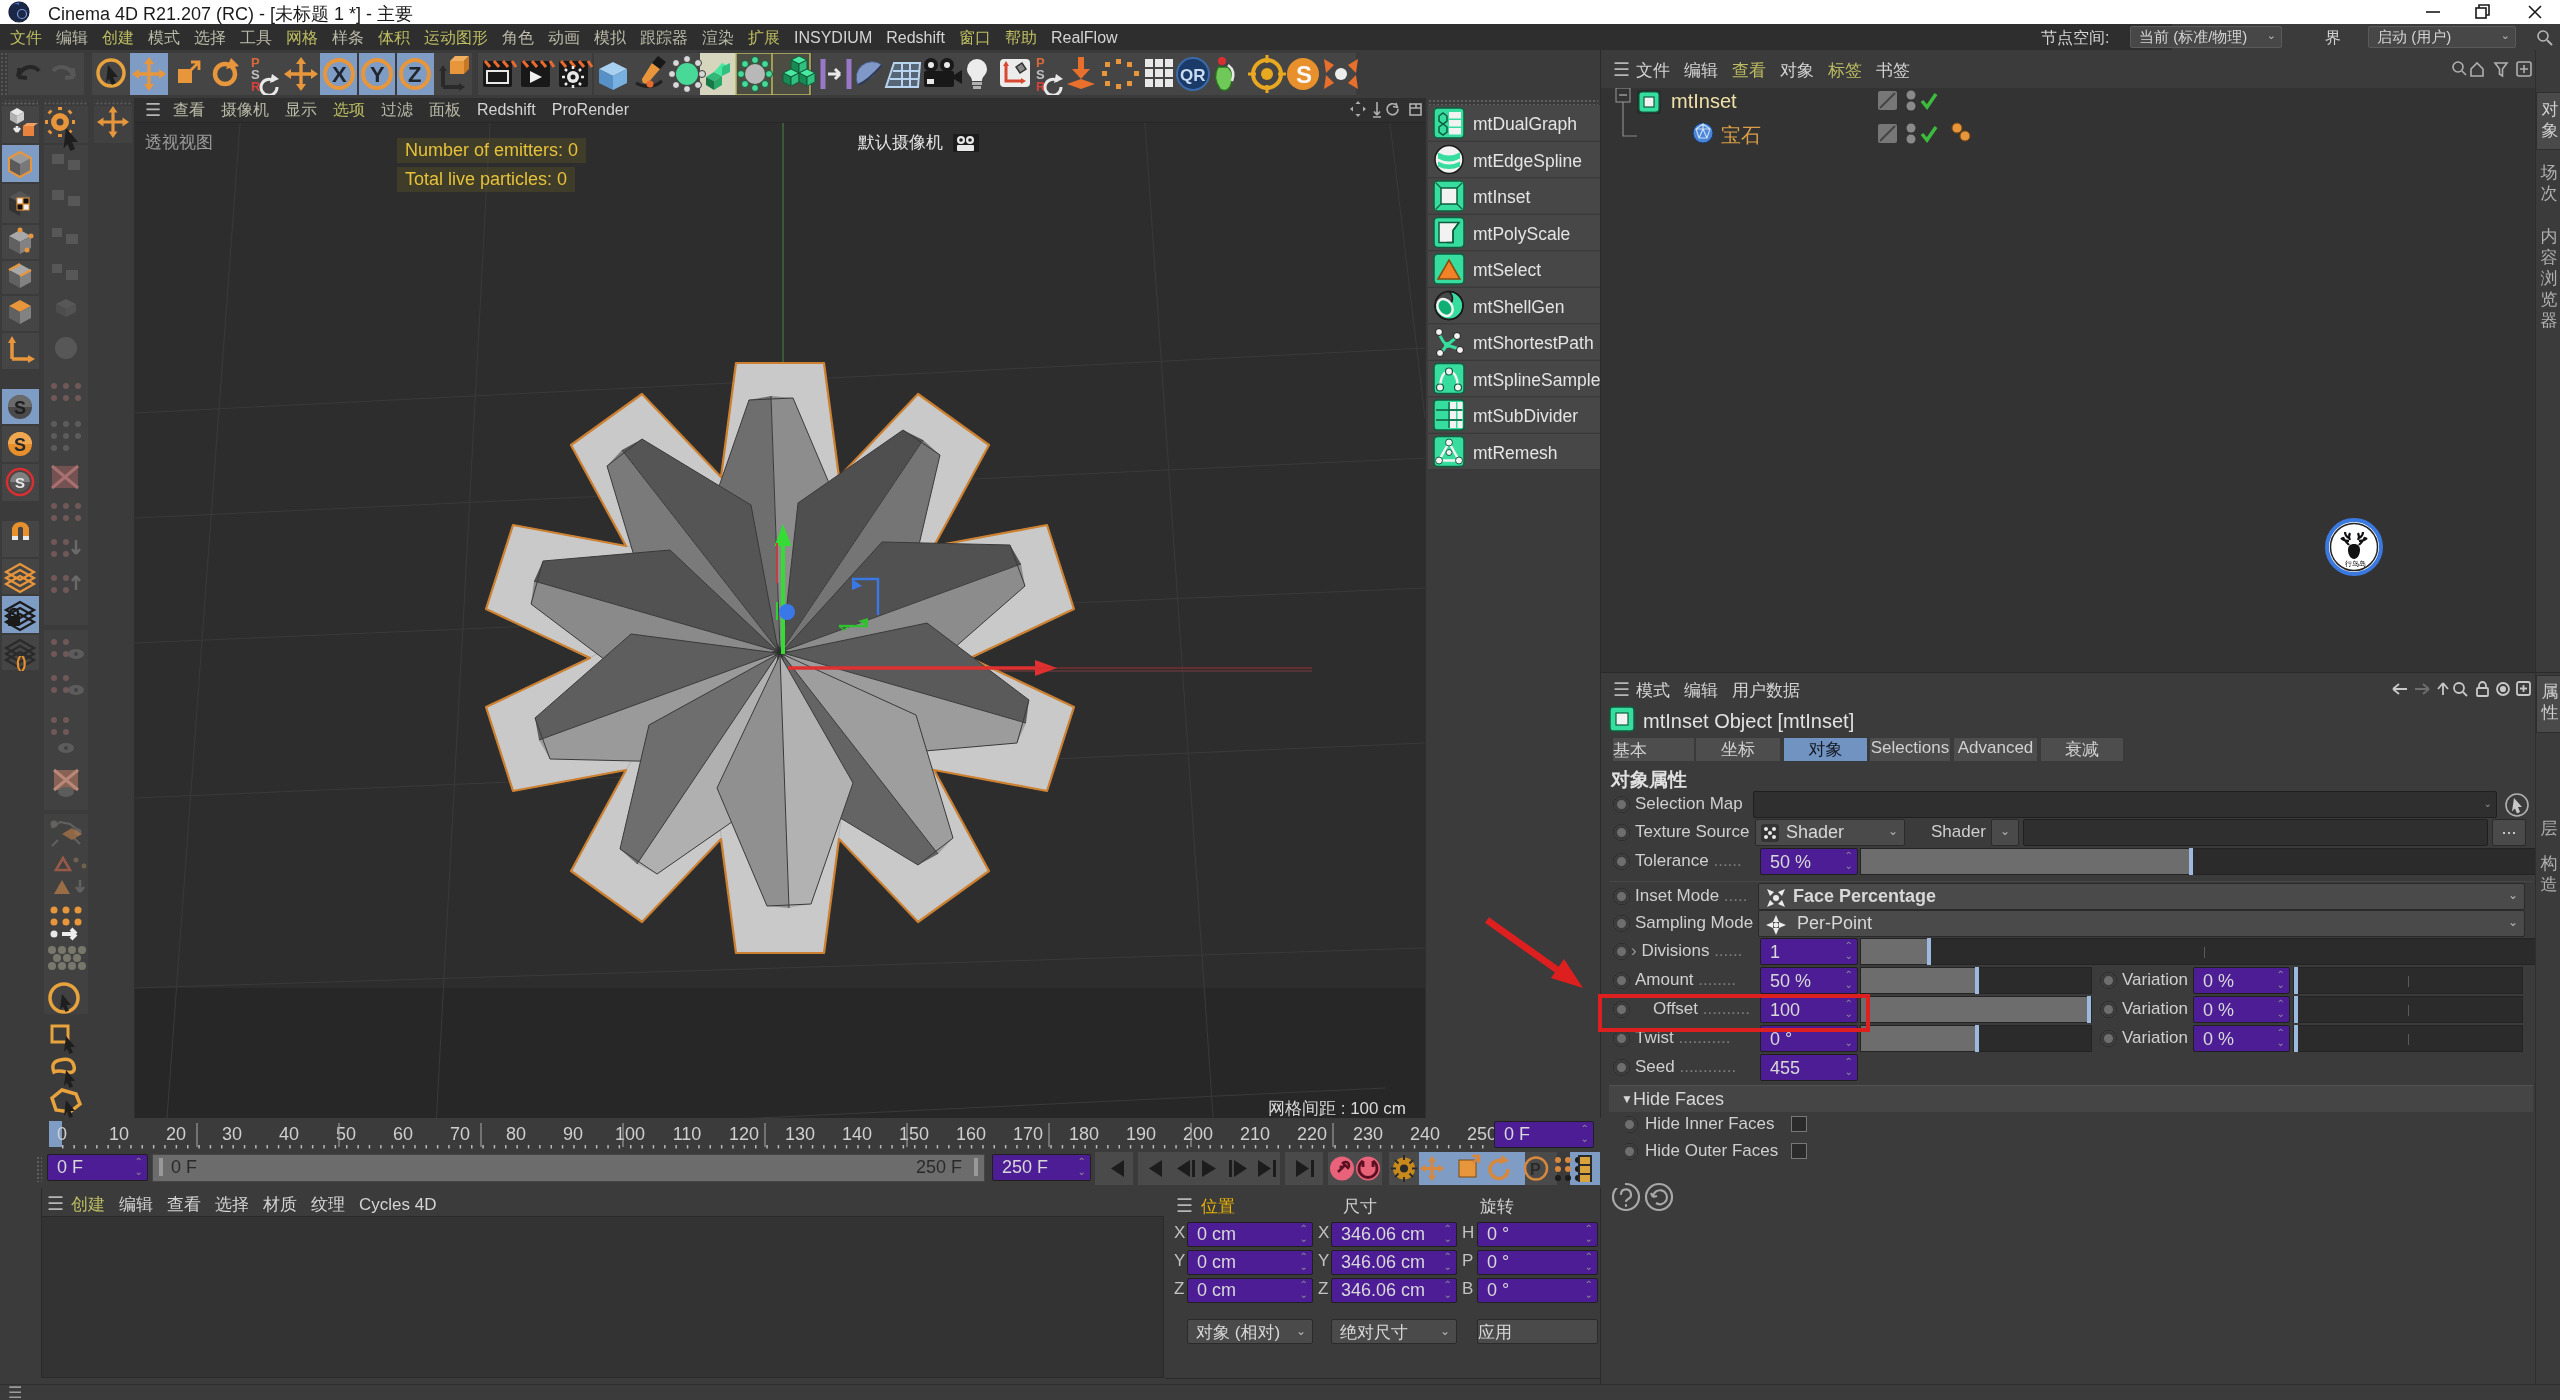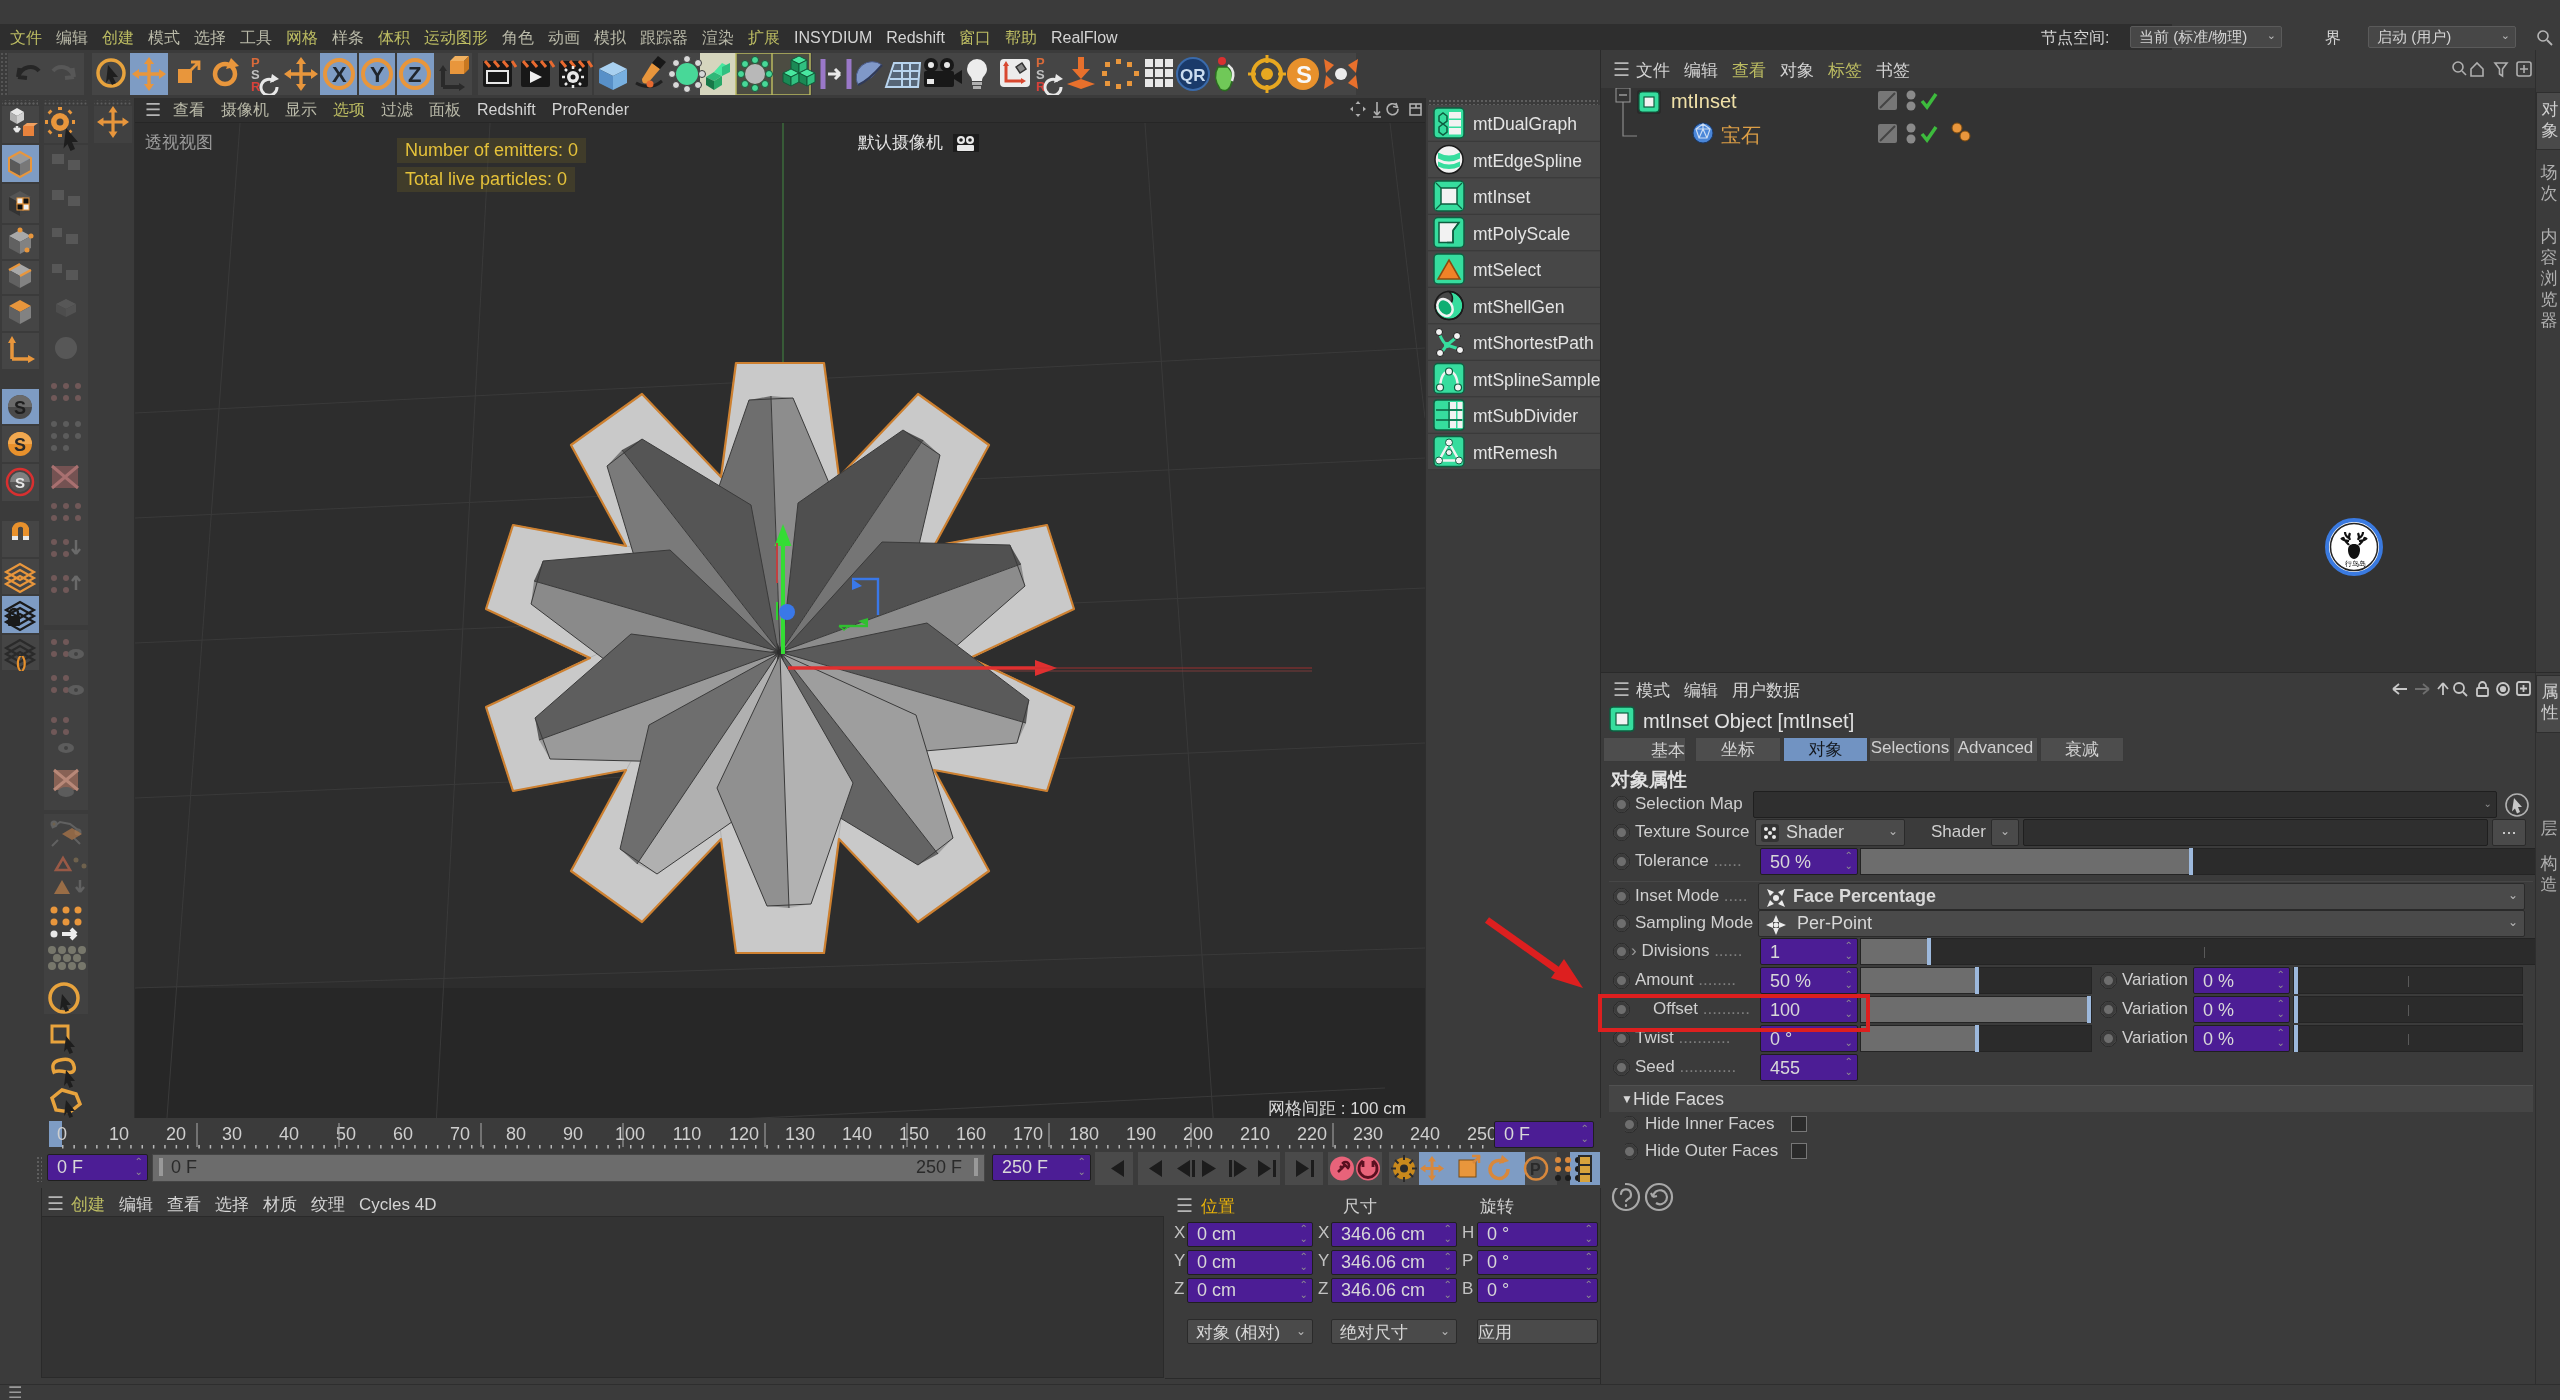--- a/index.html
+++ b/index.html
@@ -17,20 +17,37 @@
 .track{position:absolute;height:27px;background:#2b2b2b;border:1px solid #242424;}
 .fill{position:absolute;left:0;top:0;height:25px;background:#6d6d6d;}
 .tick{position:absolute;top:-1px;width:4px;height:27px;background:#9db9dd;}
 .dd{position:absolute;height:27px;background:#4a4a4a;border:1px solid #2a2a2a;border-radius:2px;color:#d8d8d8;font-size:18px;}
 .dd .cv{position:absolute;right:6px;top:4px;color:#b5b5b5;font-size:12px;}
 .chk{position:absolute;width:16px;height:16px;background:#2b2b2b;border:1px solid #777;}
 </style></head>
 <body>
 <div id="root">
 
+<div class="abs" id="titlebar" style="left:0;top:0;width:2560px;height:24px;background:#ffffff;">
+  <svg class="abs" style="left:8px;top:1px;" width="22" height="22" viewBox="0 0 22 22">
+    <circle cx="11" cy="11" r="10" fill="#1a2747"></circle>
+    <path d="M11 1 A10 10 0 0 0 1 11 A 7 9 0 0 1 11 4 Z" fill="#4a74c8"></path>
+    <circle cx="11" cy="11" r="10" fill="none" stroke="#16203a" stroke-width="1.2"></circle>
+    <circle cx="14" cy="13" r="4.5" fill="none" stroke="#7a9ad8" stroke-width="1.2"></circle>
+  </svg>
+  <div class="abs" style="left:48px;top:2px;font-size:18px;color:#1a1a1a;">Cinema 4D R21.207 (RC) - [未标题 1 *] - 主要</div>
+  <svg class="abs" style="left:2410px;top:0;" width="150" height="24" viewBox="0 0 150 24">
+    <g stroke="#1a1a1a" stroke-width="1.6" fill="none">
+      <path d="M16 12 L30 12"></path>
+      <rect x="66" y="8" width="10" height="10"></rect>
+      <path d="M69 8 V5 H79 V15 H76"></path>
+      <path d="M119 6 L131 18 M131 6 L119 18"></path>
+    </g>
+  </svg>
+</div>
 
 <div class="abs" id="menubar" style="left:0;top:24px;width:2172px;height:26px;background:#2e2e2e;font-size:16px;">
   <div class="abs" style="left:10px;top:4px;white-space:nowrap;letter-spacing:0;">
     <span class="yel">文件</span><span style="padding:0 7px;"></span><span class="gry">编辑</span><span style="padding:0 7px;"></span><span class="yel">创建</span><span style="padding:0 7px;"></span><span class="gry">模式</span><span style="padding:0 7px;"></span><span class="gry">选择</span><span style="padding:0 7px;"></span><span class="gry">工具</span><span style="padding:0 7px;"></span><span class="yel">网格</span><span style="padding:0 7px;"></span><span class="gry">样条</span><span style="padding:0 7px;"></span><span class="yel">体积</span><span style="padding:0 7px;"></span><span class="yel">运动图形</span><span style="padding:0 7px;"></span><span class="gry">角色</span><span style="padding:0 7px;"></span><span class="gry">动画</span><span style="padding:0 7px;"></span><span class="gry">模拟</span><span style="padding:0 7px;"></span><span class="gry">跟踪器</span><span style="padding:0 7px;"></span><span class="gry">渲染</span><span style="padding:0 7px;"></span><span class="yel">扩展</span><span style="padding:0 7px;"></span><span class="wht">INSYDIUM</span><span style="padding:0 7px;"></span><span class="wht">Redshift</span><span style="padding:0 7px;"></span><span class="yel">窗口</span><span style="padding:0 7px;"></span><span class="yel">帮助</span><span style="padding:0 7px;"></span><span class="wht">RealFlow</span>
   </div>
   <div class="abs wht" style="left:2041px;top:4px;">节点空间:</div>
   <div class="abs" style="left:2130px;top:2px;width:152px;height:22px;background:#474747;border:1px solid #5a5a5a;border-radius:2px;">
     <div class="abs wht" style="left:8px;top:1px;font-size:15px;">当前 (标准/物理)</div>
     <div class="abs" style="right:5px;top:2px;color:#bbb;font-size:11px;">⌄</div>
   </div>
@@ -949,21 +966,21 @@
           <path d="M132.5 6 v7 M129 9.5 h7"></path>
     </g>
   </svg>
   <g></g>
   <svg class="abs" style="left:6px;top:33px;" width="30" height="26" viewBox="0 0 26 26">
     <rect x="1" y="1" width="24" height="24" rx="3" fill="#36dd9e" stroke="#0e5e40" stroke-width="1.5"></rect>
     <rect x="7" y="7" width="12" height="12" fill="#f2f2f2" stroke="#0e5e40" stroke-width="1.2"></rect>
   </svg>
   <div class="abs" style="left:42px;top:37px;font-size:20px;color:#e2e2e2;">mtInset Object [mtInset]</div>
   
-  <div class="abs" style="left:2px;top:64px;width:83px;height:25px;background:#4d4d4d;border:1px solid #3a3a3a;color:#d0d0d0;font-size:17px;text-align:right;padding-top:1px;">基本</div>
+  <div class="abs" style="left:11px;top:64px;width:83px;height:25px;background:#4d4d4d;border:1px solid #3a3a3a;color:#d0d0d0;font-size:17px;text-align:left;padding-top:1px;">基本</div>
   <div class="abs" style="left:94px;top:64px;width:86px;height:25px;background:#4d4d4d;border:1px solid #3a3a3a;color:#d0d0d0;font-size:17px;text-align:center;">坐标</div>
   <div class="abs" style="left:182px;top:64px;width:85px;height:25px;background:#7193c2;border:1px solid #3a3a3a;color:#14181e;font-size:17px;text-align:center;">对象</div>
   <div class="abs" style="left:268px;top:64px;width:82px;height:25px;background:#4d4d4d;border:1px solid #3a3a3a;color:#d0d0d0;font-size:17px;text-align:center;">Selections</div>
   <div class="abs" style="left:352px;top:64px;width:85px;height:25px;background:#4d4d4d;border:1px solid #3a3a3a;color:#d0d0d0;font-size:17px;text-align:center;">Advanced</div>
   <div class="abs" style="left:439px;top:64px;width:84px;height:25px;background:#4d4d4d;border:1px solid #3a3a3a;color:#d0d0d0;font-size:17px;text-align:center;">衰减</div>
   <div class="abs" style="left:10px;top:94px;font-size:19px;font-weight:bold;color:#e0e0e0;">对象属性</div>
   
   <div class="radio" style="left:12px;top:123px;"></div>
   <div class="lbl" style="left:34px;top:121px;">Selection Map</div>
   <div class="spin" style="left:152px;top:118px;width:744px;background:#2f2f2f;">

